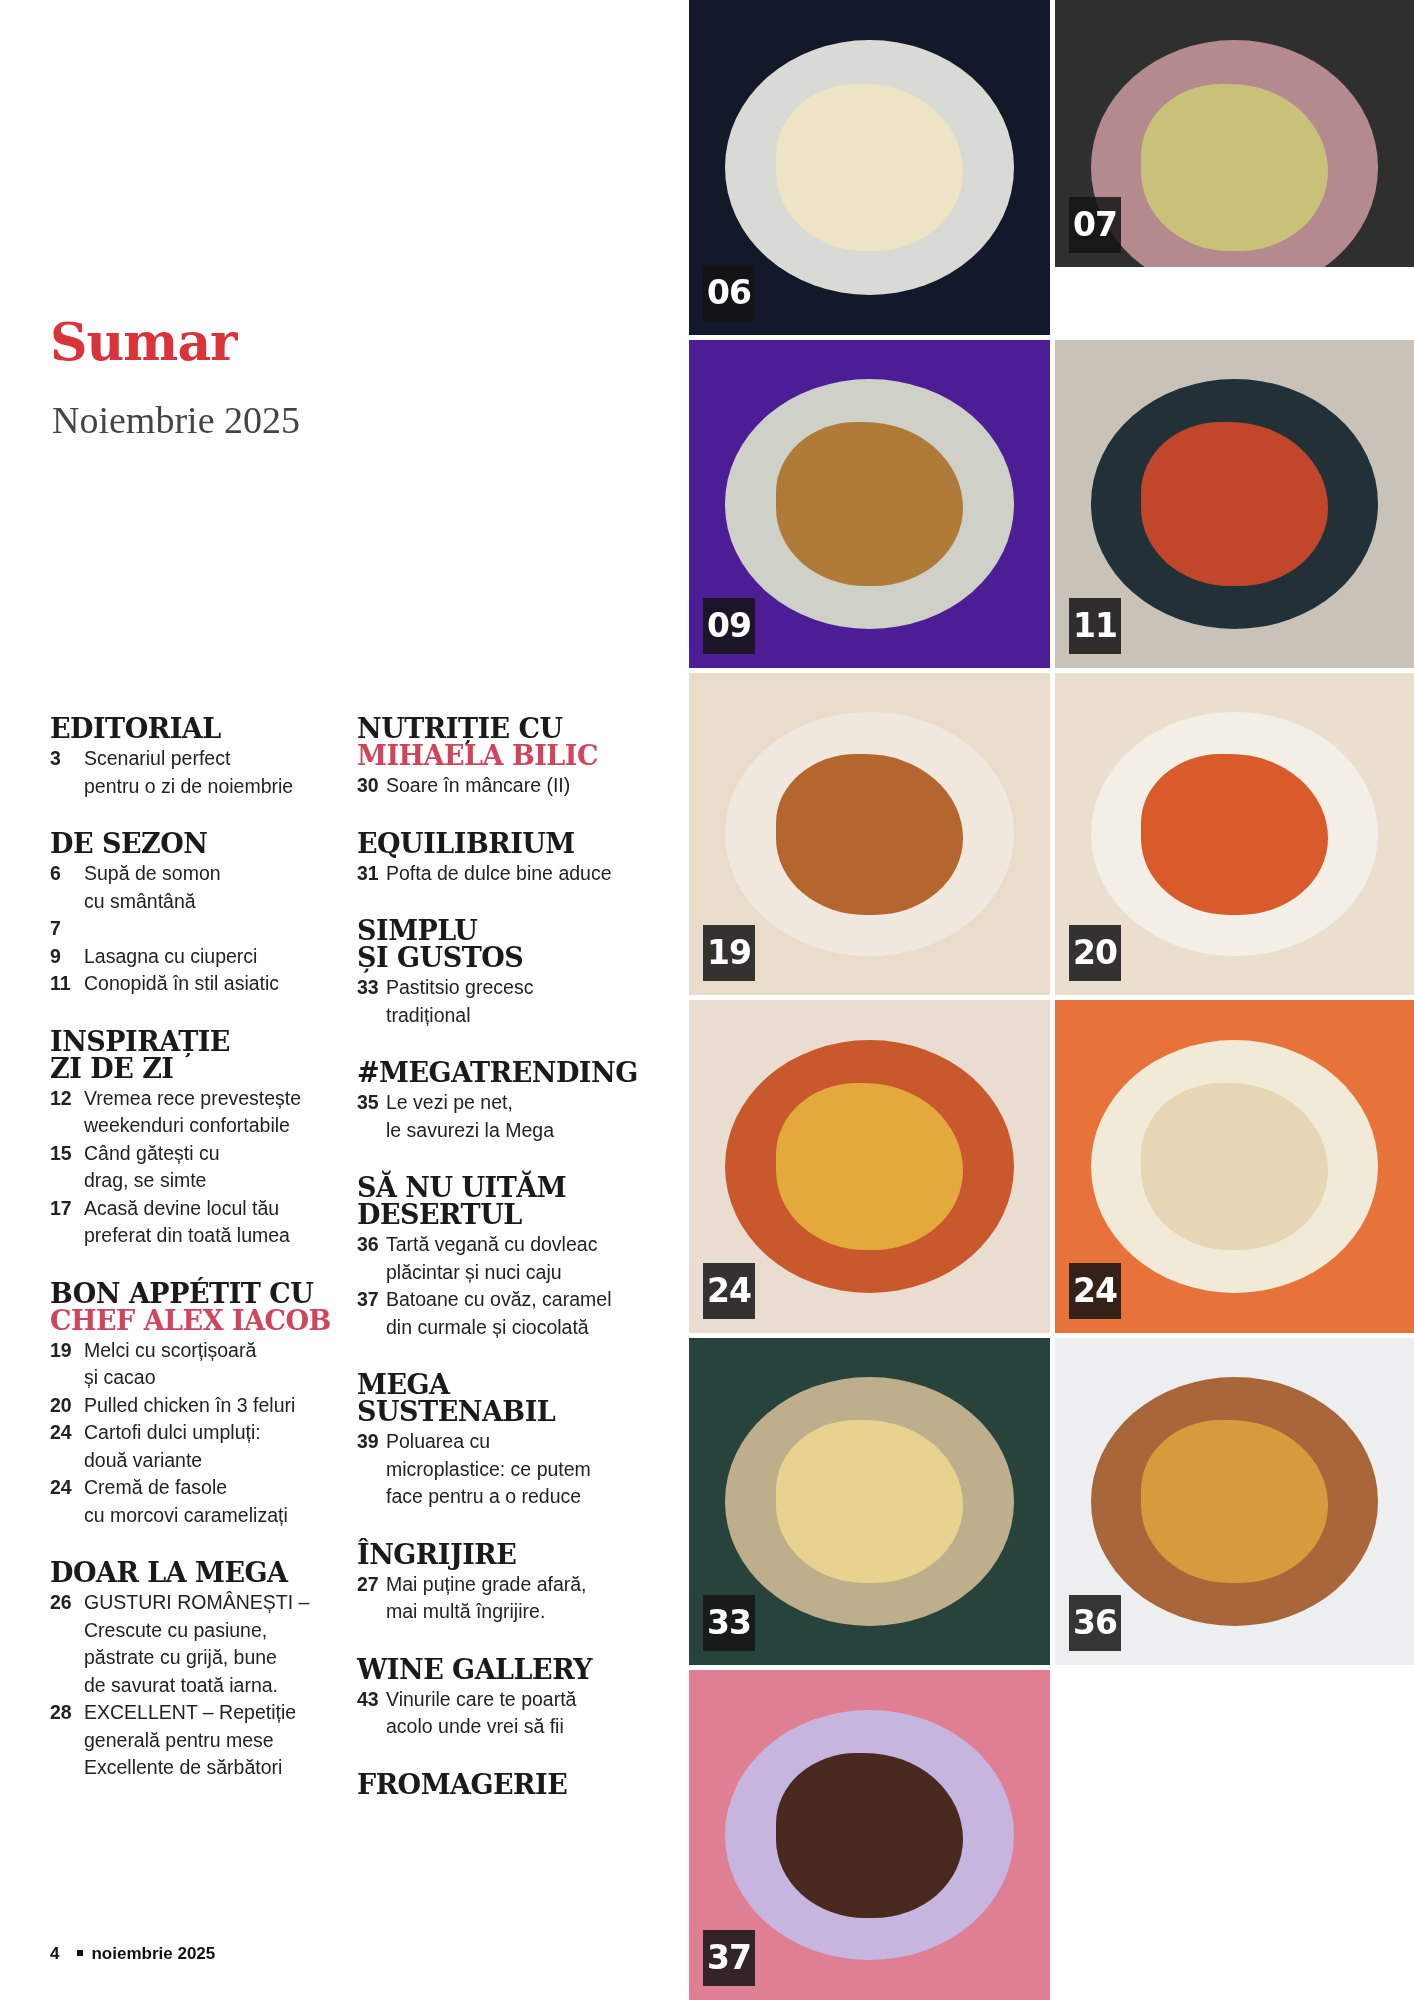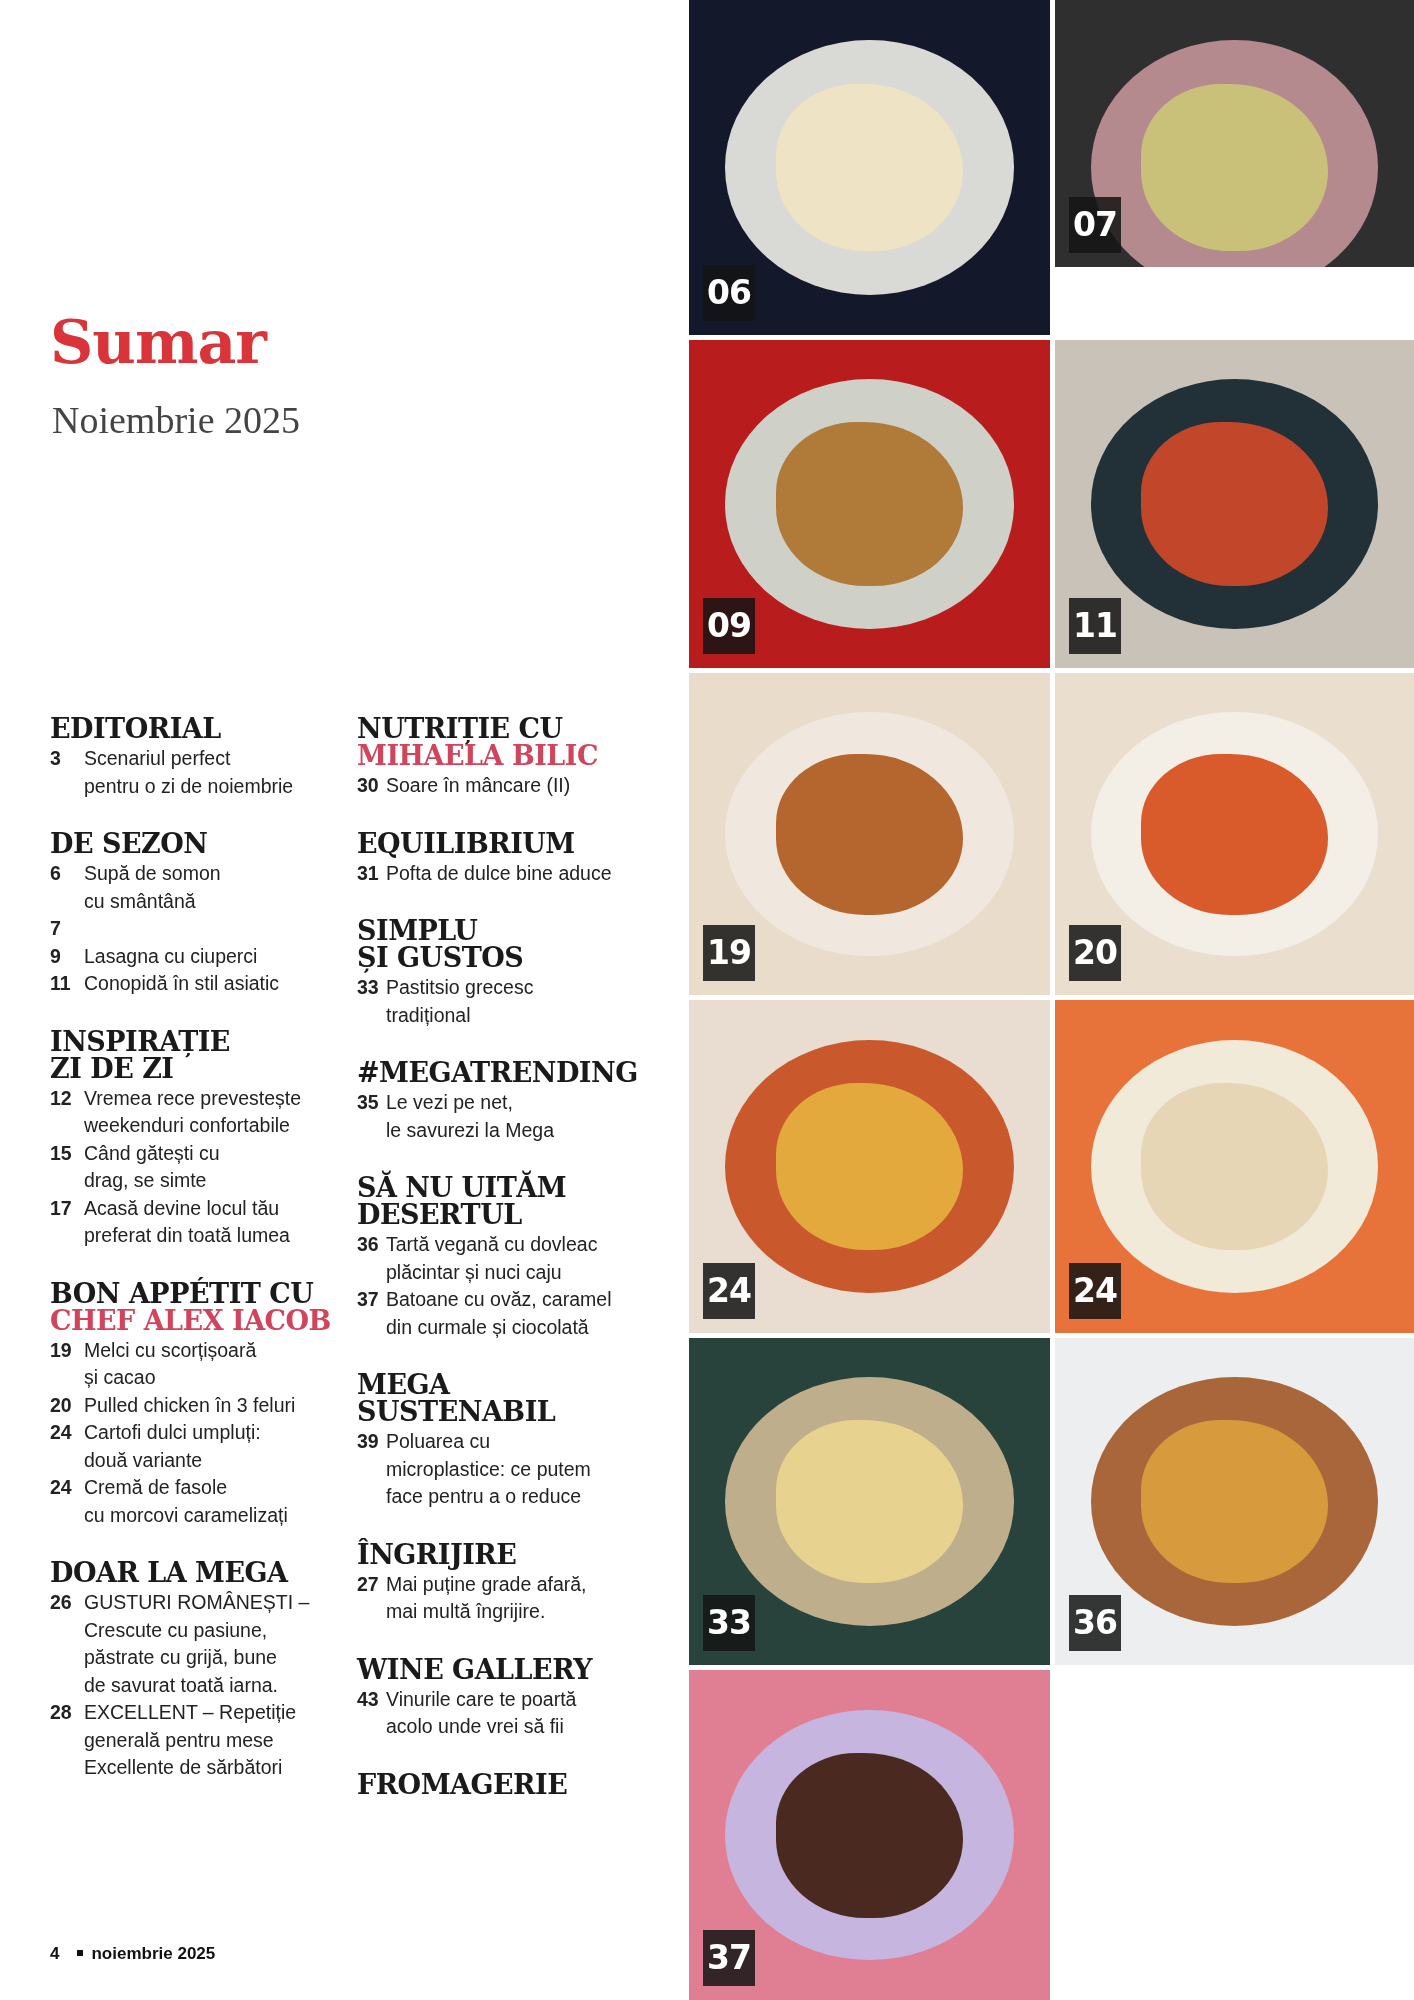--- a/index.html
+++ b/index.html
@@ -4,21 +4,21 @@
 <style>
   html, body { margin:0; padding:0; }
   body {
     width:1414px; height:2000px; position:relative; overflow:hidden;
     background:#ffffff; color:#1c1c1c;
     font-family:"Liberation Sans", sans-serif;
   }
   .title {
     position:absolute; left:50px; top:300px;
     font-family:"DejaVu Serif", serif; font-weight:bold;
-    font-size:60px; line-height:84px; color:#d9343a; letter-spacing:-1px;
+    font-size:52px; line-height:84px; color:#d9343a; letter-spacing:-1px;
   }
   .subtitle {
     position:absolute; left:52px; top:398px;
     font-family:"Liberation Serif", serif; font-size:38px; color:#444;
   }
   .col { position:absolute; top:715px; }
   .col.left { left:50px; width:290px; }
   .col.right { left:357px; width:300px; }
   .section { margin-bottom:30px; }
   .sec-title {
@@ -218,21 +218,21 @@
     <div class="tile" style="left: 0px; top: 0px; width: 361px; height: 335px; background: rgb(19, 24, 42);">
       <div class="shape" style="left: 36.1px; top: 40.2px; width: 288.8px; height: 254.6px; background: rgb(217, 217, 214);"></div>
       <div class="shape" style="left: 86.64px; top: 83.75px; width: 187.72px; height: 167.5px; background: rgb(238, 227, 196); border-radius: 45% 55% 50% 50%;"></div>
       <div class="badge">06</div>
     </div>
     <div class="tile" style="left: 366px; top: 0px; width: 359px; height: 267px; background: rgb(47, 47, 47);">
       <div class="shape" style="left: 35.9px; top: 40.2px; width: 287.2px; height: 254.6px; background: rgb(181, 138, 143);"></div>
       <div class="shape" style="left: 86.16px; top: 83.75px; width: 186.68px; height: 167.5px; background: rgb(201, 192, 122); border-radius: 45% 55% 50% 50%;"></div>
       <div class="badge">07</div>
     </div>
-    <div class="tile" style="left: 0px; top: 340px; width: 361px; height: 328px; background: #b91c1c;">
+    <div class="tile" style="left: 0px; top: 340px; width: 361px; height: 328px; background: #4c1d95;">
       <div class="shape" style="left: 36.1px; top: 39.36px; width: 288.8px; height: 249.28px; background: rgb(207, 208, 200);"></div>
       <div class="shape" style="left: 86.64px; top: 82px; width: 187.72px; height: 164px; background: rgb(176, 122, 56); border-radius: 45% 55% 50% 50%;"></div>
       <div class="badge">09</div>
     </div>
     <div class="tile" style="left: 366px; top: 340px; width: 359px; height: 328px; background: rgb(201, 194, 184);">
       <div class="shape" style="left: 35.9px; top: 39.36px; width: 287.2px; height: 249.28px; background: rgb(34, 48, 56);"></div>
       <div class="shape" style="left: 86.16px; top: 82px; width: 186.68px; height: 164px; background: rgb(194, 70, 42); border-radius: 45% 55% 50% 50%;"></div>
       <div class="badge">11</div>
     </div>
     <div class="tile" style="left: 0px; top: 673px; width: 361px; height: 322px; background: rgb(233, 220, 203);">

